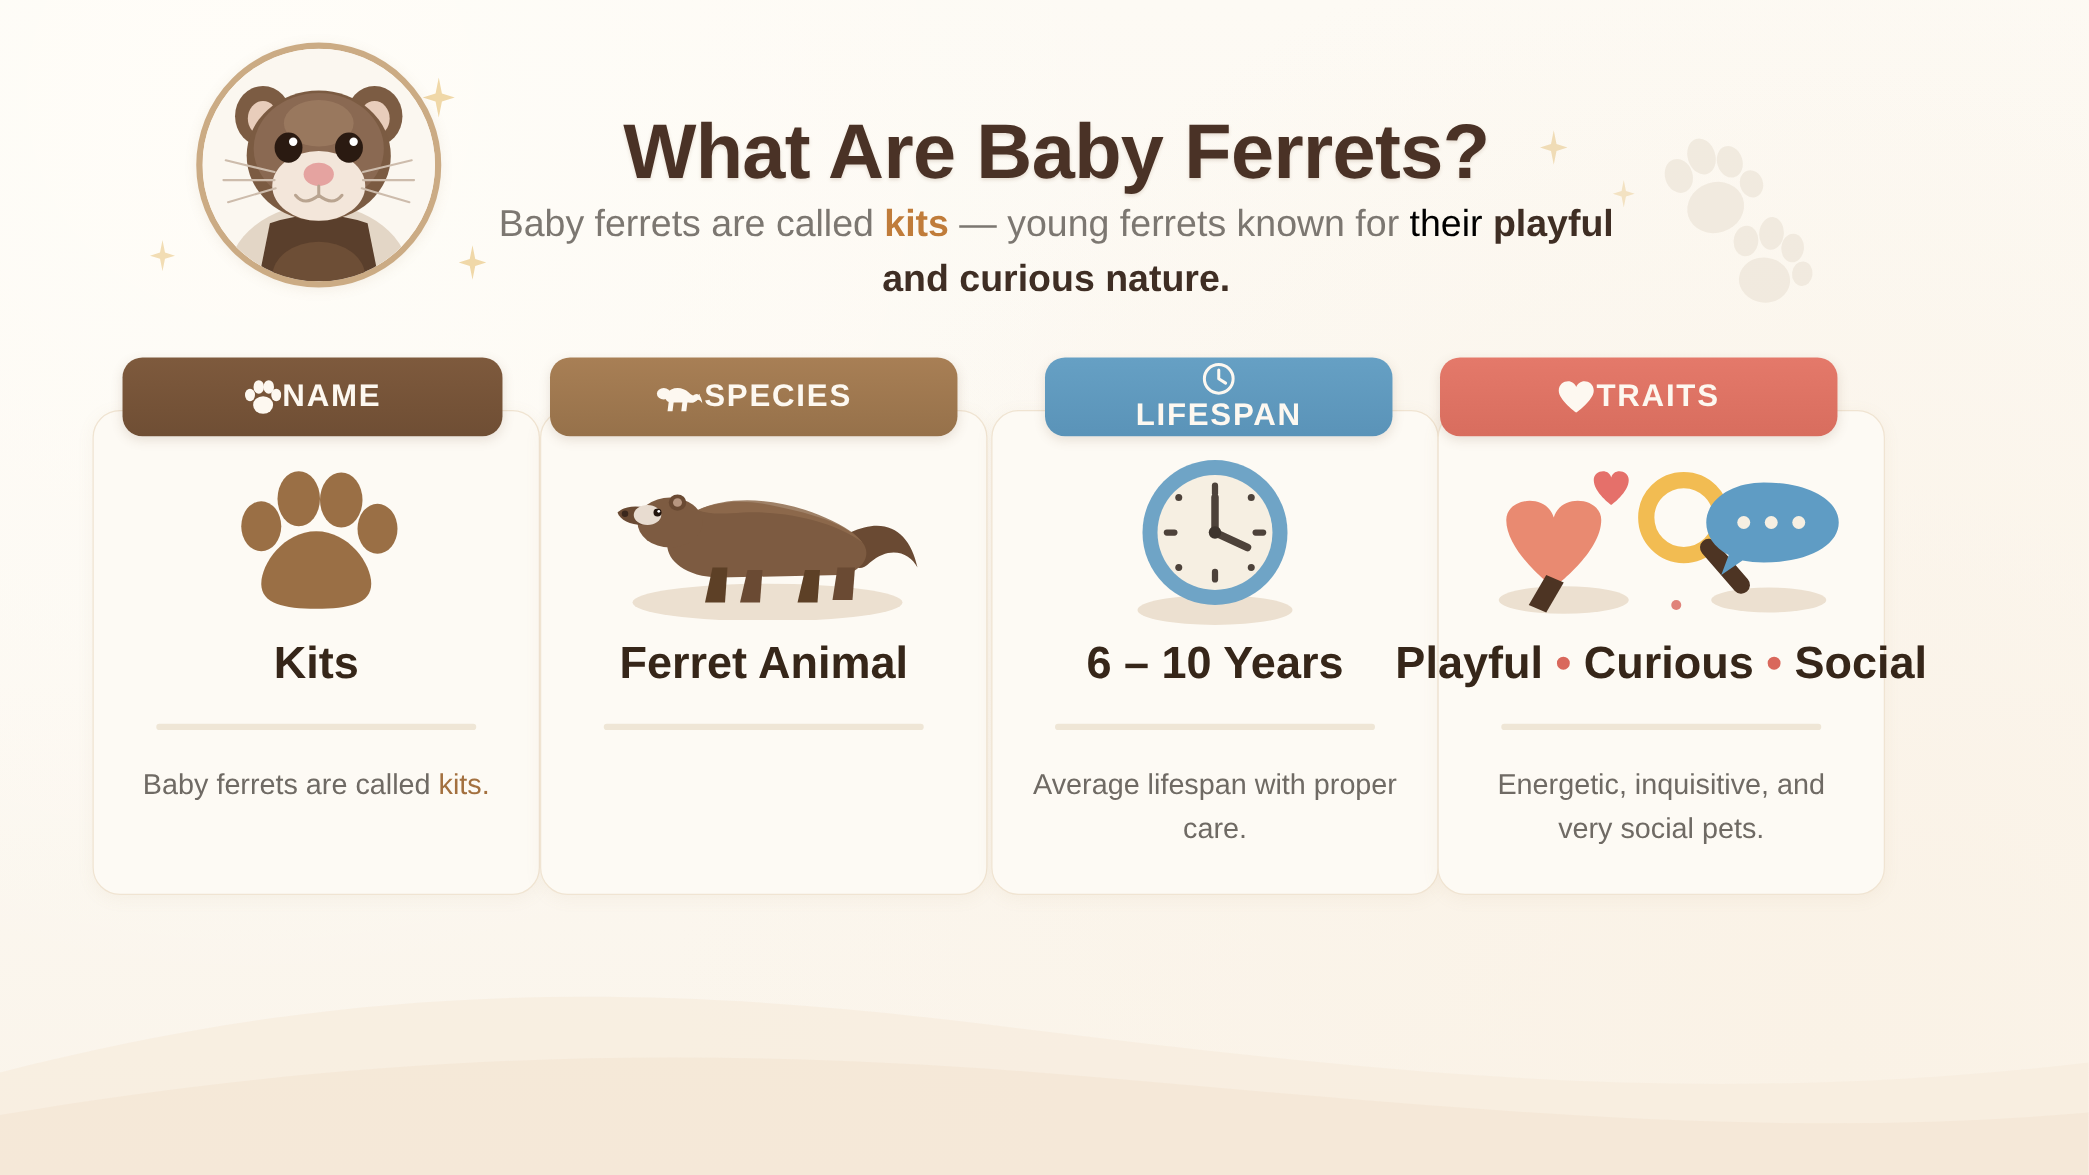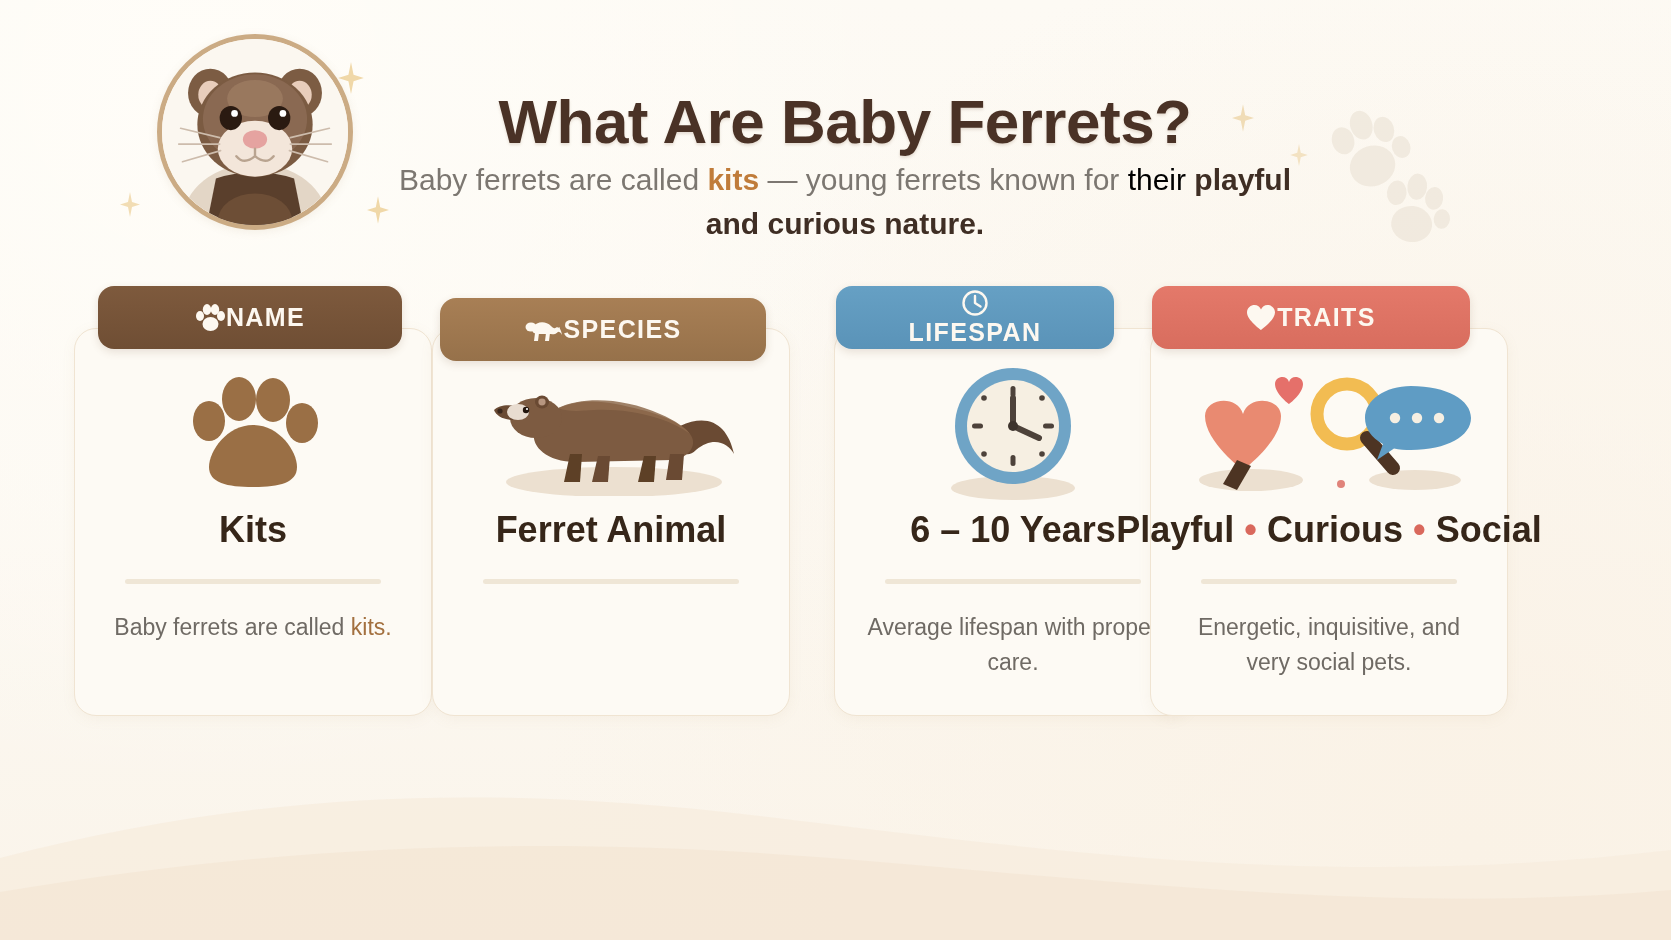--- a/index.html
+++ b/index.html
@@ -66,34 +66,34 @@
   }
   .card {
     position:absolute; top:42px; width:358px; height:388px;
     background:#fdfaf4;
     border:1.5px solid #f0e4d2;
     border-radius:22px;
     box-shadow:0 3px 14px rgba(170,140,100,.07);
   }
   .card-0 { left:74px; }
   .card-1 { left:432px; }
-  .card-2 { left:793px;margin-left:41px; }
+  .card-2 { left:793px; }
   .card-3 { left:1150px; }
 
   .pill {
     position:absolute; top:0; height:63px;
     border-radius:16px;
     display:flex; align-items:center; justify-content:center; gap:1px;
     color:#fdf8f0;
     font-size:25px; font-weight:bold; letter-spacing:1.4px;
     box-shadow:0 3px 9px rgba(120,90,60,.16);
     z-index:4;
   }
   .pill-0 { left:98px; width:304px; background:linear-gradient(180deg,#7e5a3d,#6f4e34); }
-  .pill-1 { left:440px; width:326px; background:linear-gradient(180deg,#a87f55,#96714a);margin-top:12px; }
+  .pill-1 { left:440px; width:326px; background:linear-gradient(180deg,#a87f55,#96714a); }
   .pill-2 { left:836px; width:278px; background:linear-gradient(180deg,#66a0c4,#5a93b8);flex-direction:column; }
   .pill-3 { left:1152px; width:318px; background:linear-gradient(180deg,#e4796a,#d86d5e); }
   .pill svg { display:block; }
 
   .card-body {
     position:absolute; left:0; top:28px; width:100%; height:360px;
     display:flex; flex-direction:column; align-items:center;
   }
   .art { height:150px; display:flex; align-items:center; justify-content:center; }
   .art svg { display:block; }

